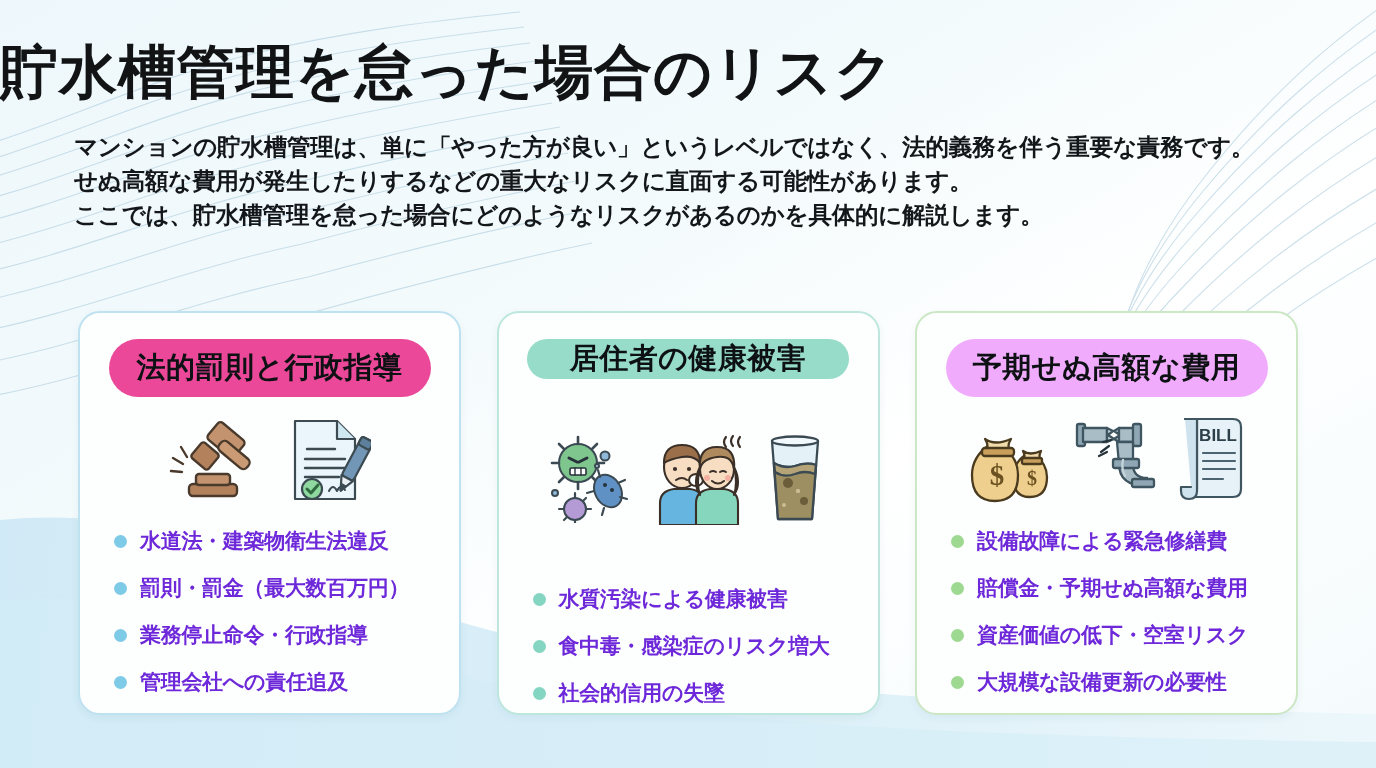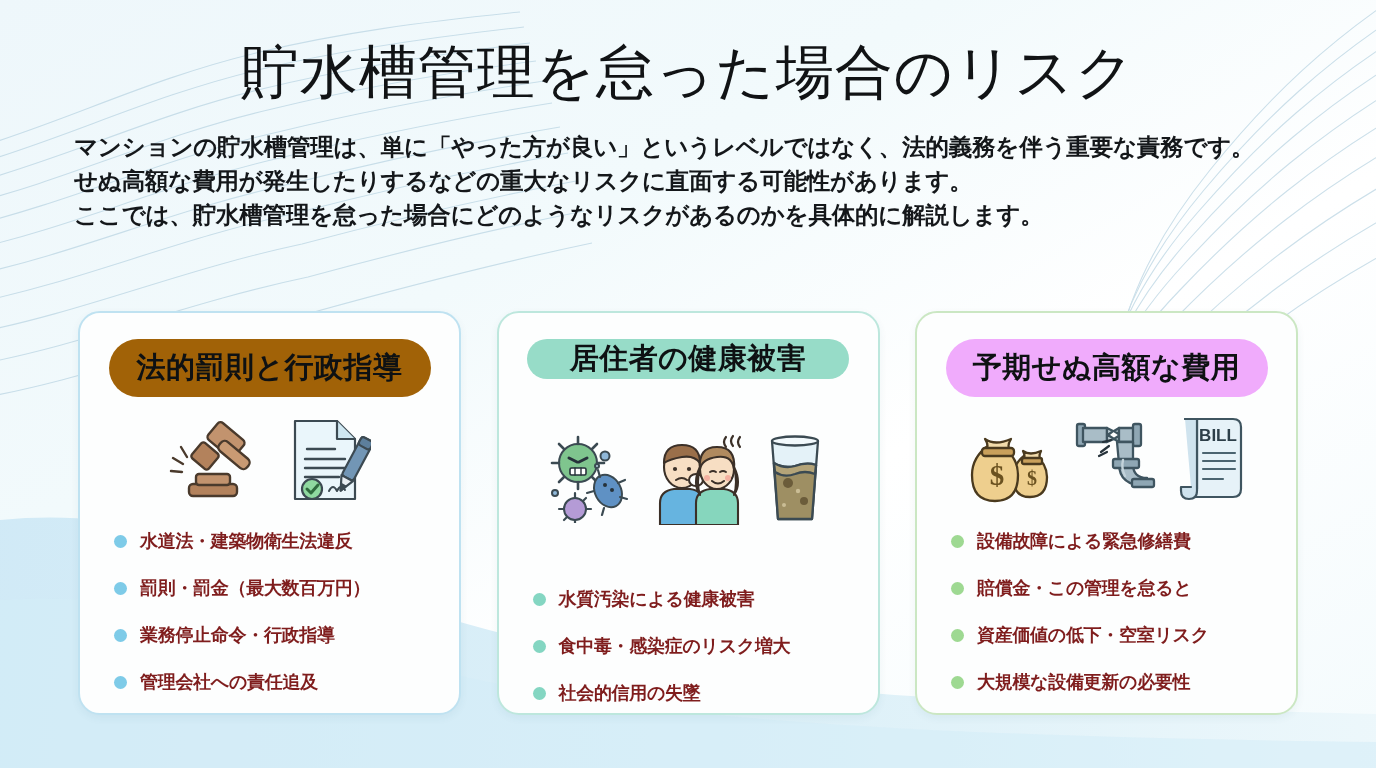--- a/index.html
+++ b/index.html
@@ -21,23 +21,22 @@
   .bg-svg {
     position:absolute; left:0; top:0;
     width:1376px; height:768px;
     pointer-events:none;
   }
 
   
   .page-title {
     position:absolute;
     top:34px; left:0; width:100%;
-    text-align:center;
     font-size:58px;
-    font-weight:normal;
+    font-weight:bold;
     letter-spacing:1px;
     color:#111315;
     white-space:nowrap;
   }
 
   .lead {
     position:absolute;
     top:130px; left:74px;
     width:1232px;
     font-size:23.5px;
@@ -80,21 +79,21 @@
     border-radius:30px;
     display:flex;
     align-items:center;
     justify-content:center;
     font-size:29px;
     font-weight:bold;
     color:#0e1113;
     letter-spacing:0.5px;
     white-space:nowrap;
   }
-  .c1 .card-badge { background:#a16207;text-align:center; }
+  .c1 .card-badge { background:#ec4899;text-align:center; }
   .c2 .card-badge { background:#97dcc8; }
   .c3 .card-badge { background:#f0abfc; }
 
   .card-icons {
     height:104px;
     margin-top:10px;
     display:flex;
     align-items:center;
     justify-content:center;
     gap:14px;
@@ -106,23 +105,23 @@
     padding-left:34px;
     display:flex;
     flex-direction:column;
     gap:3px;
   }
 
   .bullet {
     display:flex;
     align-items:center;
     height:44px;
-    font-size:18px;
+    font-size:21px;
     font-weight:bold;
-    color:#7f1d1d;
+    color:#6d28d9;
     white-space:nowrap;
     letter-spacing:-0.3px;
   }
   .dot {
     width:13px; height:13px;
     border-radius:50%;
     margin-right:13px;
     flex:0 0 auto;
   }
   .c1 .dot { background:#7ecbe8; }
@@ -417,21 +416,21 @@
         </svg>
       </div>
 
       <div class="bullets">
         <div class="bullet">
           <span class="dot"></span>
           <span>設備故障による緊急修繕費</span>
         </div>
         <div class="bullet">
           <span class="dot"></span>
-          <span>賠償金・この管理を怠ると</span>
+          <span>賠償金・予期せぬ高額な費用</span>
         </div>
         <div class="bullet">
           <span class="dot"></span>
           <span>資産価値の低下・空室リスク</span>
         </div>
         <div class="bullet">
           <span class="dot"></span>
           <span>大規模な設備更新の必要性</span>
         </div>
       </div>

